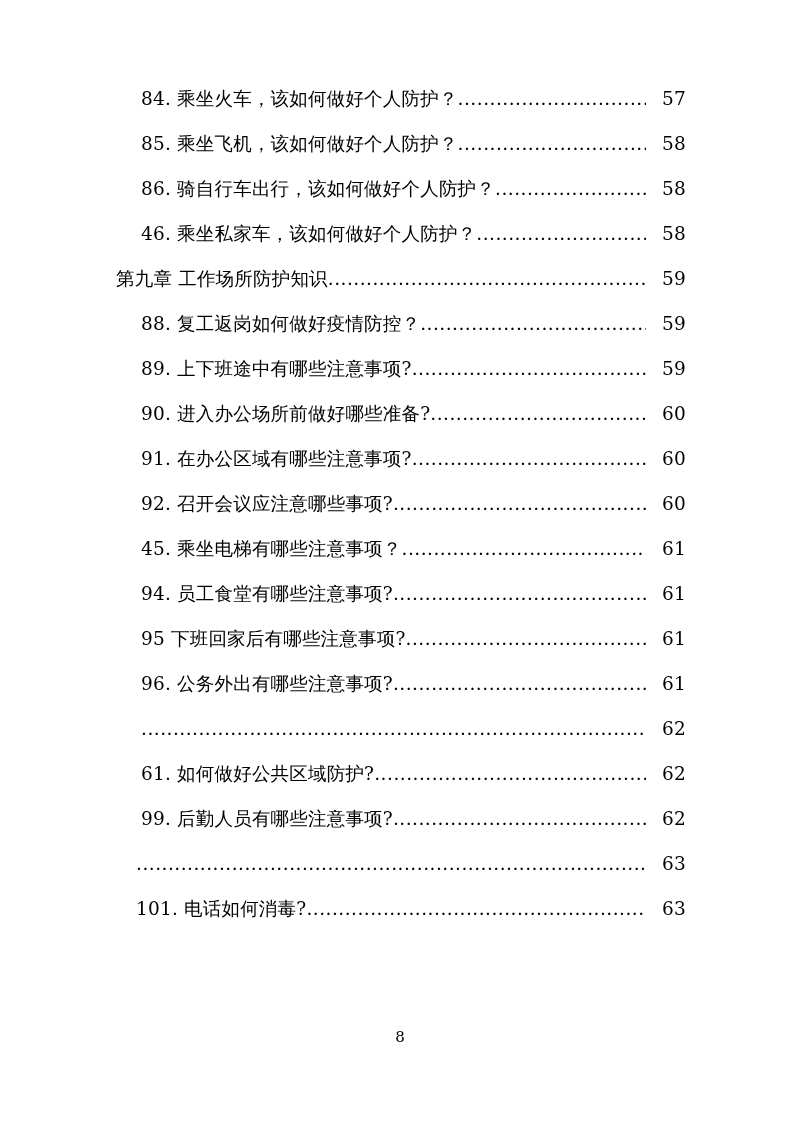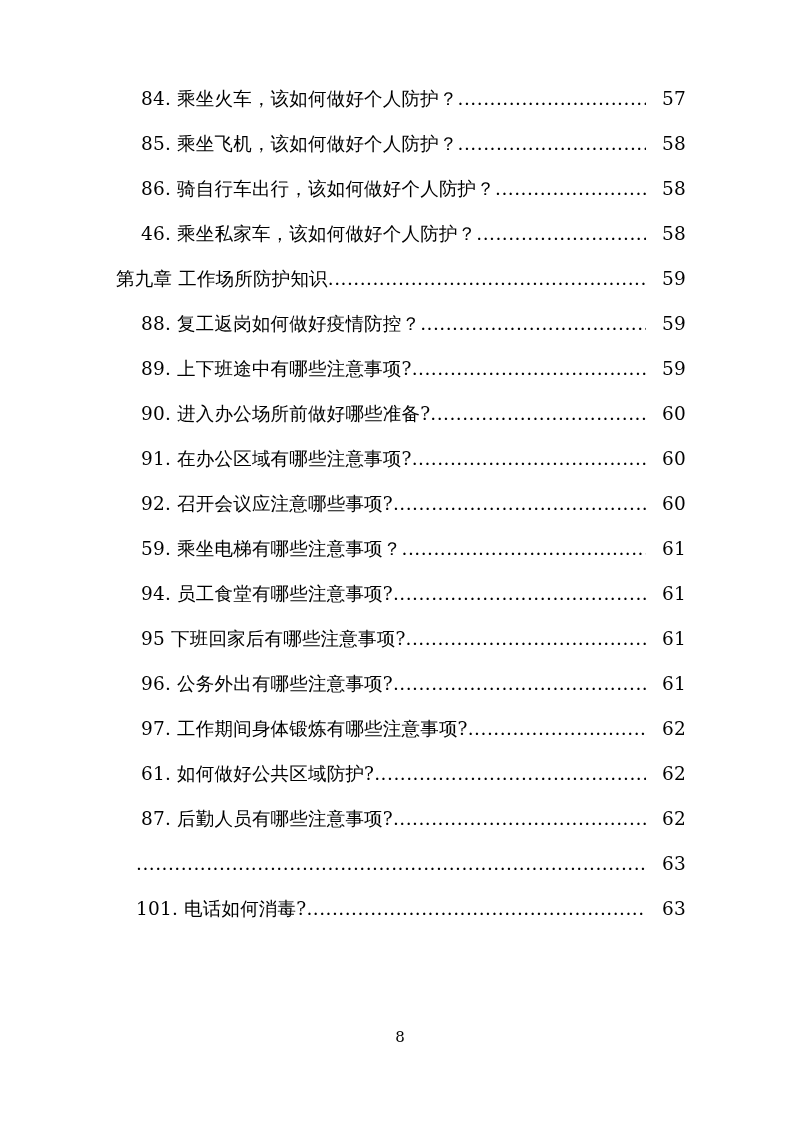--- a/index.html
+++ b/index.html
@@ -124,51 +124,50 @@
         <span class="label">91. 在办公区域有哪些注意事项?</span>
         <span class="leader">.........................................................................................</span>
         <span class="pageno">60</span>
       </div>
       <div class="toc-entry item">
         <span class="label">92. 召开会议应注意哪些事项?</span>
         <span class="leader">.........................................................................................</span>
         <span class="pageno">60</span>
       </div>
       <div class="toc-entry item">
-        <span class="label">59. 乘坐电梯有哪些注意事项？</span>
+        <span class="label">45. 乘坐电梯有哪些注意事项？</span>
         <span class="leader">.........................................................................................</span>
         <span class="pageno">61</span>
       </div>
       <div class="toc-entry item">
         <span class="label">94. 员工食堂有哪些注意事项?</span>
         <span class="leader">.........................................................................................</span>
         <span class="pageno">61</span>
       </div>
       <div class="toc-entry item">
         <span class="label">95 下班回家后有哪些注意事项?</span>
         <span class="leader">.........................................................................................</span>
         <span class="pageno">61</span>
       </div>
       <div class="toc-entry item">
         <span class="label">96. 公务外出有哪些注意事项?</span>
         <span class="leader">.........................................................................................</span>
         <span class="pageno">61</span>
       </div>
       <div class="toc-entry item">
-        <span class="label">97. 工作期间身体锻炼有哪些注意事项?</span>
         <span class="leader">.........................................................................................</span>
         <span class="pageno">62</span>
       </div>
       <div class="toc-entry item">
         <span class="label">61. 如何做好公共区域防护?</span>
         <span class="leader">.........................................................................................</span>
         <span class="pageno">62</span>
       </div>
       <div class="toc-entry item">
-        <span class="label">87. 后勤人员有哪些注意事项?</span>
+        <span class="label">99. 后勤人员有哪些注意事项?</span>
         <span class="leader">.........................................................................................</span>
         <span class="pageno">62</span>
       </div>
       <div class="toc-entry item-wide">
         <span class="leader">.........................................................................................</span>
         <span class="pageno">63</span>
       </div>
       <div class="toc-entry item-wide">
         <span class="label">101. 电话如何消毒?</span>
         <span class="leader">.........................................................................................</span>

